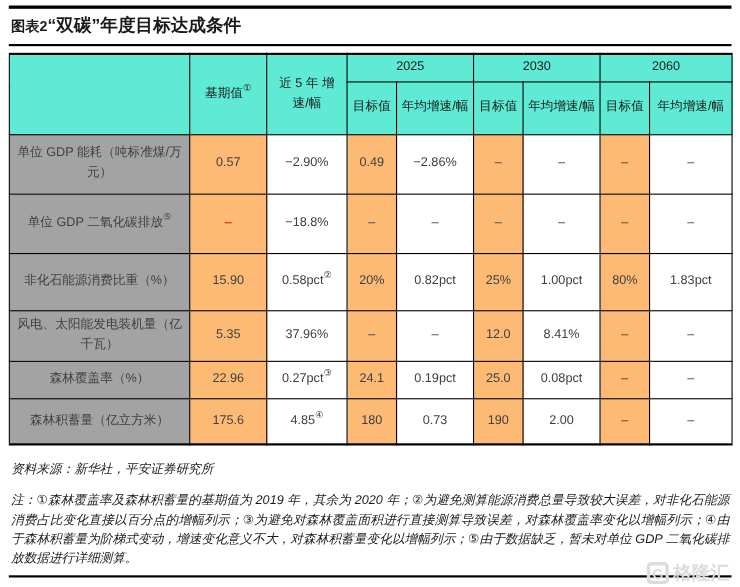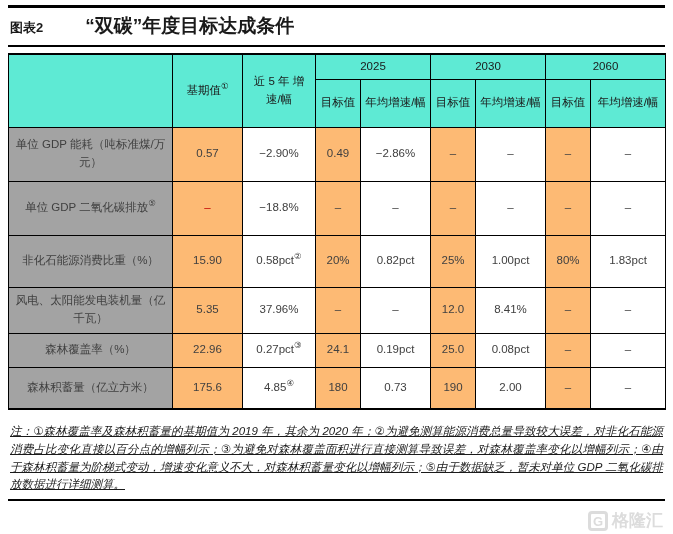--- a/index.html
+++ b/index.html
@@ -16,21 +16,21 @@
 
   
   .title-bar {
     border-top: 3px solid #000;
     border-bottom: 2px solid #000;
     padding: 5px 2px 6px 2px;
     display: flex;
     align-items: baseline;
   }
   .fig-label { font-weight: bold; font-size: 13px; }
-  .fig-title { font-weight: bold; font-size: 19px; margin-left: 42px; }
+  .fig-title { font-weight: bold; font-size: 16px; }
 
   
   table.carbon {
     border-collapse: collapse;
     width: 657px;
     margin-top: 6px;
     font-size: 11.5px;
     color: #404040;
     border-top: 2px solid #000;
     border-bottom: 2px solid #000;
@@ -66,21 +66,20 @@
     margin-top: 14px;
     padding-left: 2px;
   }
   .notes {
     font-style: italic;
     font-size: 11.5px;
     margin-top: 13px;
     line-height: 1.55;
     text-align: justify;
     padding: 0 2px;
-    text-decoration: underline;
   }
   .bottom-rule {
     border-bottom: 2px solid #000;
     margin-top: 5px;
   }
 
   
   .watermark {
     position: absolute;
     right: 10px;
@@ -211,20 +210,21 @@
       <td class="shade">180</td>
       <td>0.73</td>
       <td class="shade">190</td>
       <td>2.00</td>
       <td class="shade">–</td>
       <td>–</td>
     </tr>
   </tbody>
     </table>
 
+  <div class="source-line">资料来源：新华社，平安证券研究所</div>
 
   <div class="notes">注：①森林覆盖率及森林积蓄量的基期值为 2019 年，其余为 2020 年；②为避免测算能源消费总量导致较大误差，对非化石能源消费占比变化直接以百分点的增幅列示；③为避免对森林覆盖面积进行直接测算导致误差，对森林覆盖率变化以增幅列示；④由于森林积蓄量为阶梯式变动，增速变化意义不大，对森林积蓄量变化以增幅列示；⑤由于数据缺乏，暂未对单位 GDP 二氧化碳排放数据进行详细测算。</div>
 
   <div class="bottom-rule"></div>
 
   <div class="watermark">
     <span class="wm-logo">G</span>
     <span>格隆汇</span>
   </div>
 

